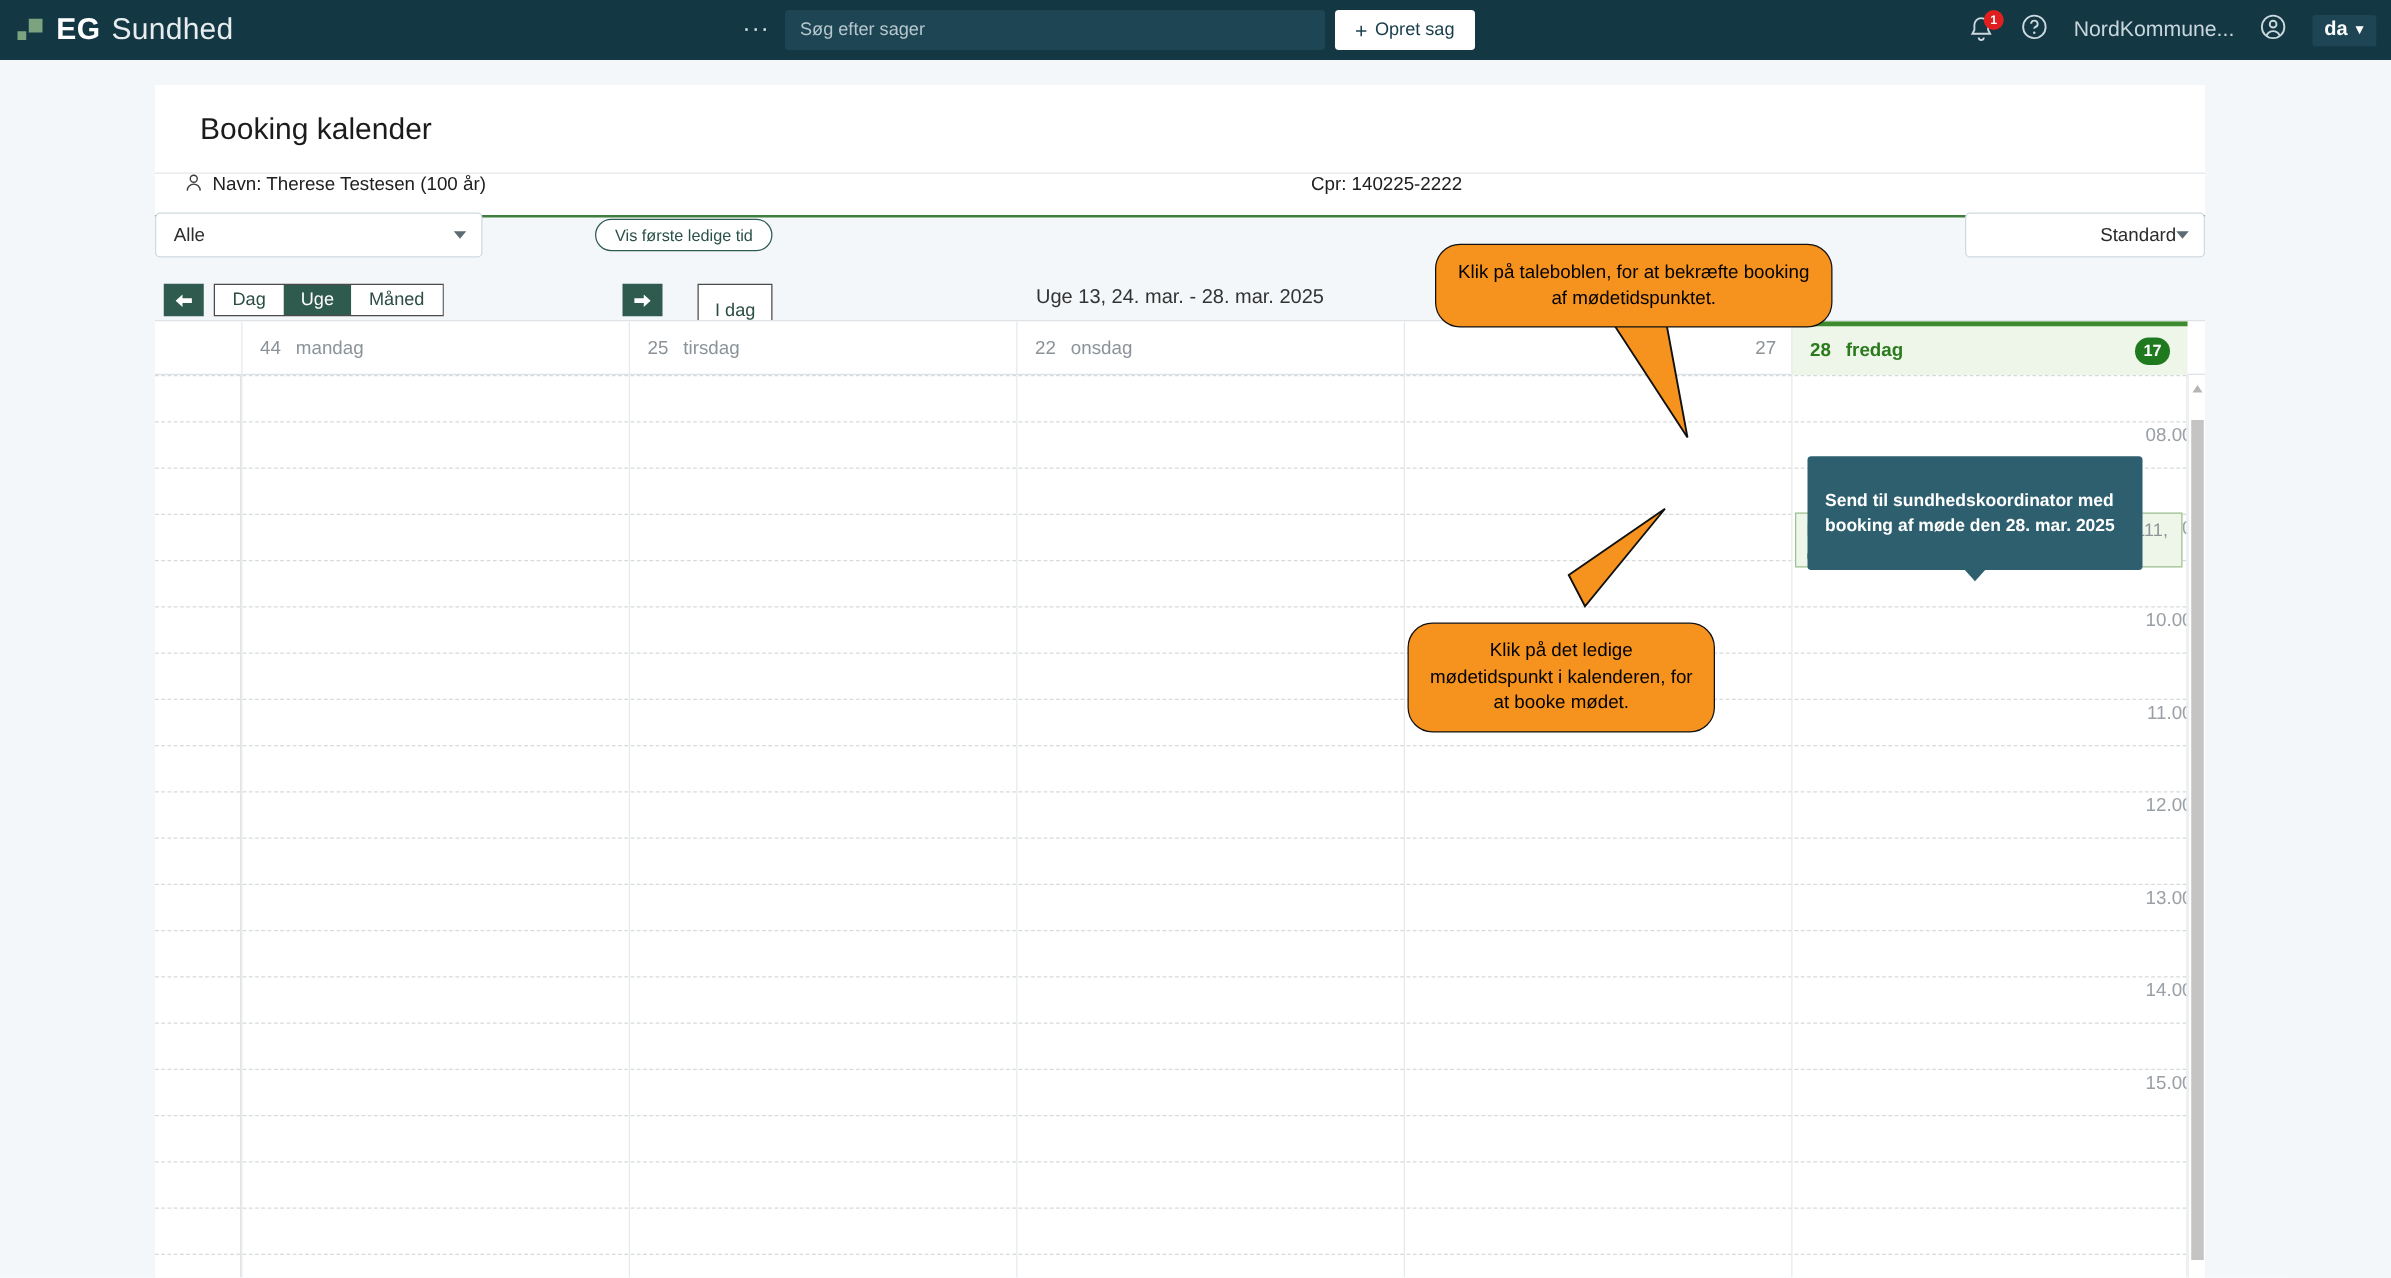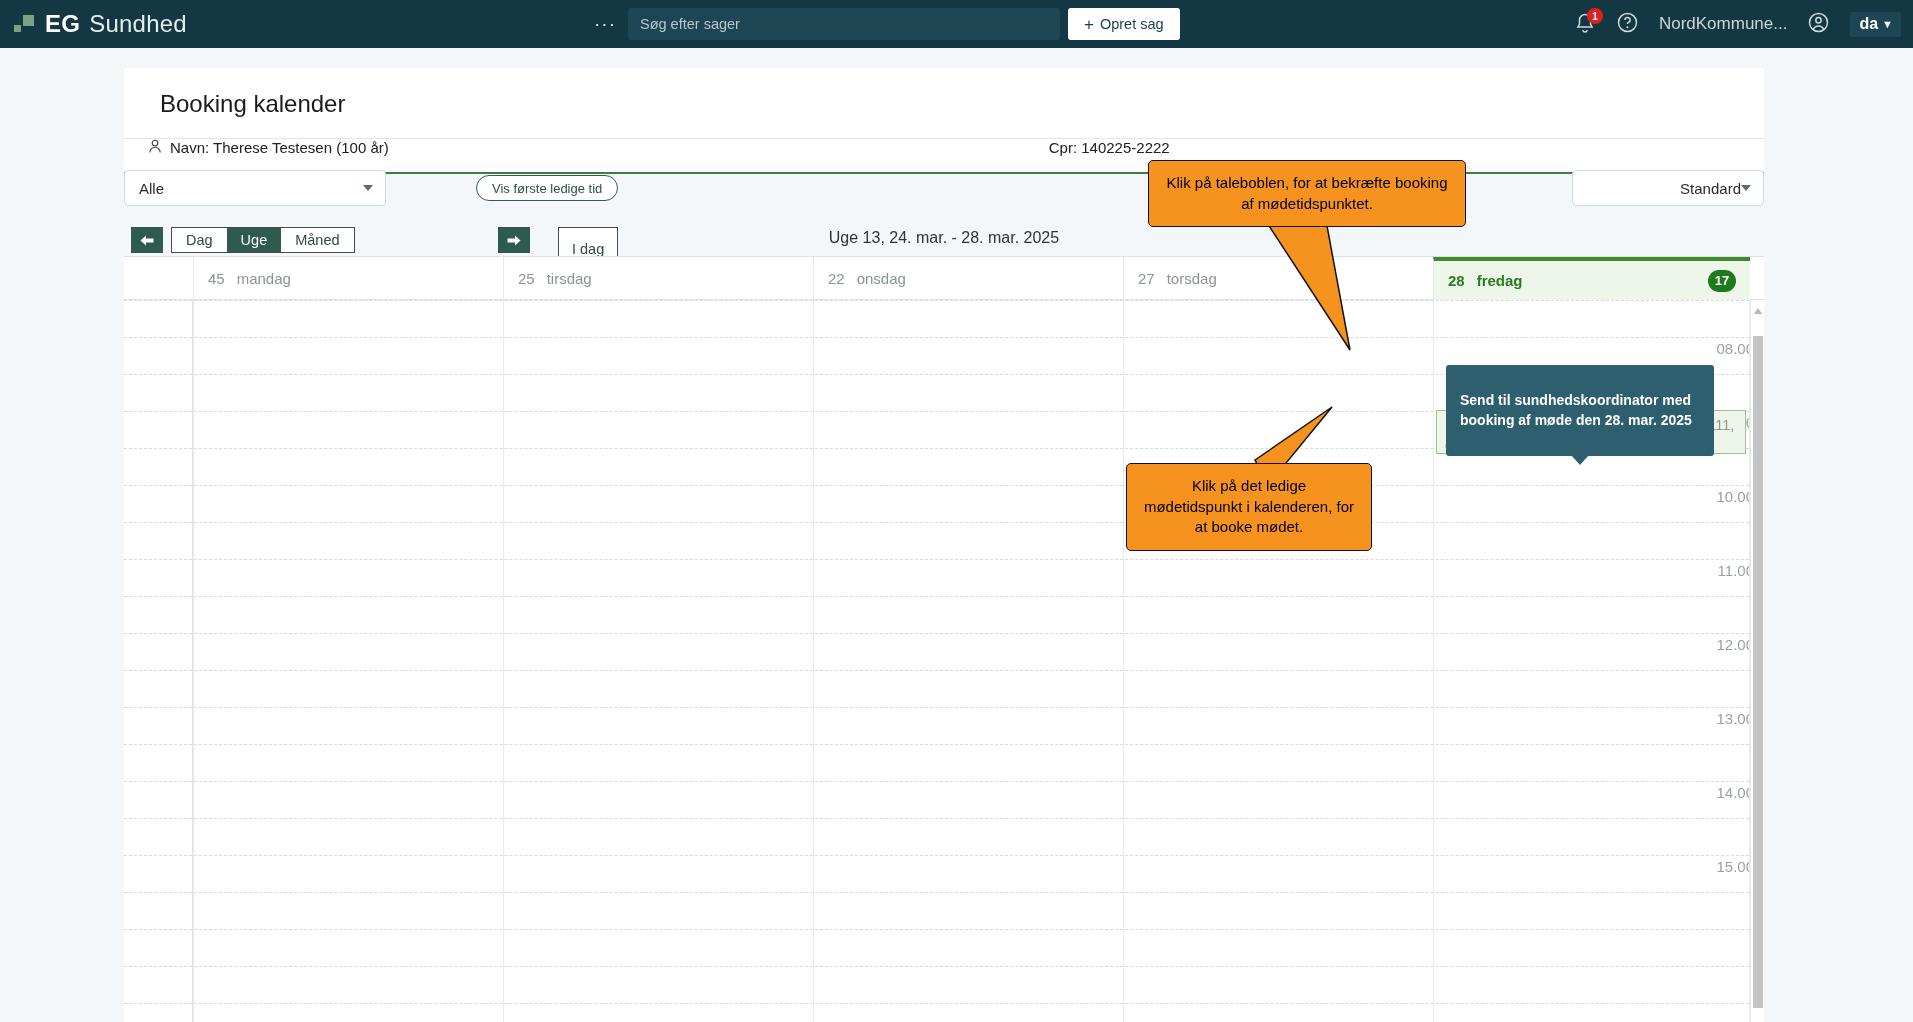--- a/index.html
+++ b/index.html
@@ -210,22 +210,22 @@
   }
   .sbar .uparrow {
     position: absolute; left: 3px; top: 8px;
     width: 0; height: 0; border-left: 4px solid transparent;
     border-right: 4px solid transparent; border-bottom: 6px solid #b5b5b5;
   }
 
   
   .callout {
     position: absolute; background: #f6921e; border: 1.5px solid #111;
-    border-radius: 5px; color: #000; font-size: 15px; line-height: 1.38;
-    text-align: center; padding: 12px 16px; z-index: 60;
+    border-radius: 20px; color: #000; font-size: 15px; line-height: 1.38;
+    text-align: center; padding: 12px 16px; z-index: 60; margin-top: 35px;
   }
   .tail { position: absolute; z-index: 59; }
 </style>
 </head>
 <body>
 
 <div class="topbar">
   <div class="brand">
     <span class="brand-squares">
       <i class="s1"></i>
@@ -317,32 +317,32 @@
       </svg>
   </button>
   <button class="today-btn">I dag</button>
   <div class="week-label">Uge 13,  24. mar. - 28. mar. 2025</div>
 </div>
 
 <div class="cal">
 
   <div class="cal-head">
     <div class="dcol" style="left:69px;width:310px;">
-      <span>45</span>
+      <span>44</span>
       <span>mandag</span>
     </div>
     <div class="dcol" style="left:379px;width:310px;">
       <span>25</span>
       <span>tirsdag</span>
     </div>
     <div class="dcol" style="left:689px;width:310px;">
       <span>22</span>
       <span>onsdag</span>
     </div>
-    <div class="dcol" style="left:999px;width:360px;">
+    <div class="dcol" style="left:999px;width:360px;justify-content:flex-end;">
       <span>27</span>
       <span>torsdag</span>
     </div>
     <div class="dcol friday" style="left:1309px;width:317px;">
       <span class="fday">28</span>
       <span class="fday">fredag</span>
       <span class="daybadge">17</span>
     </div>
   </div>
 

